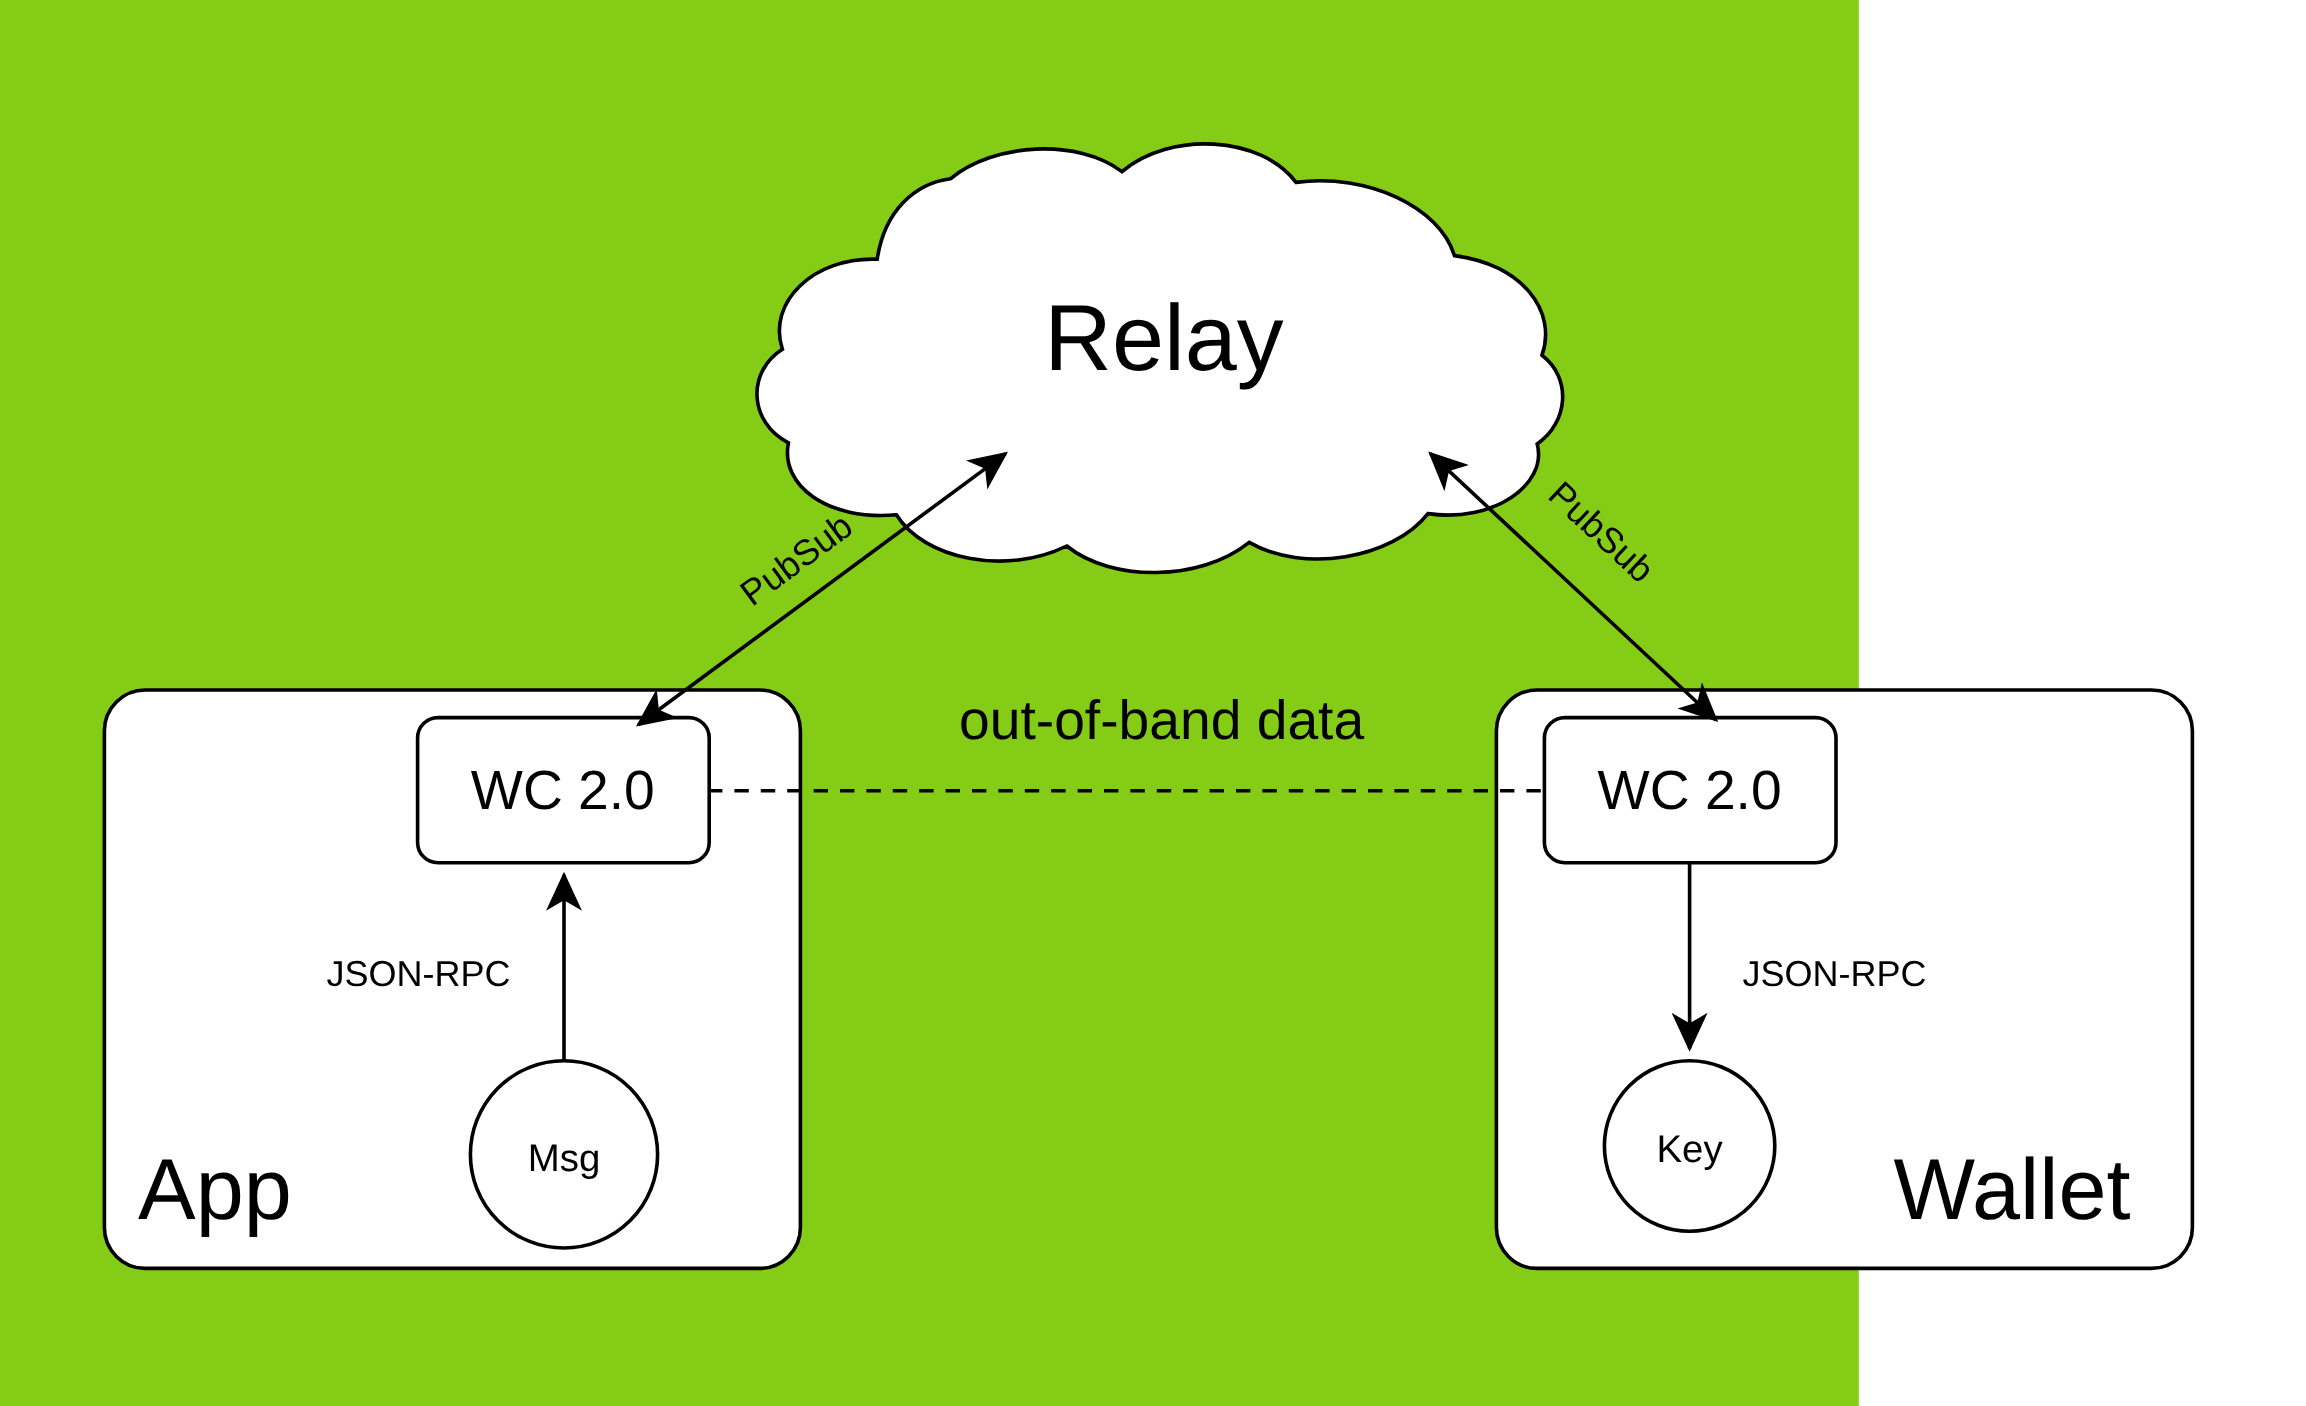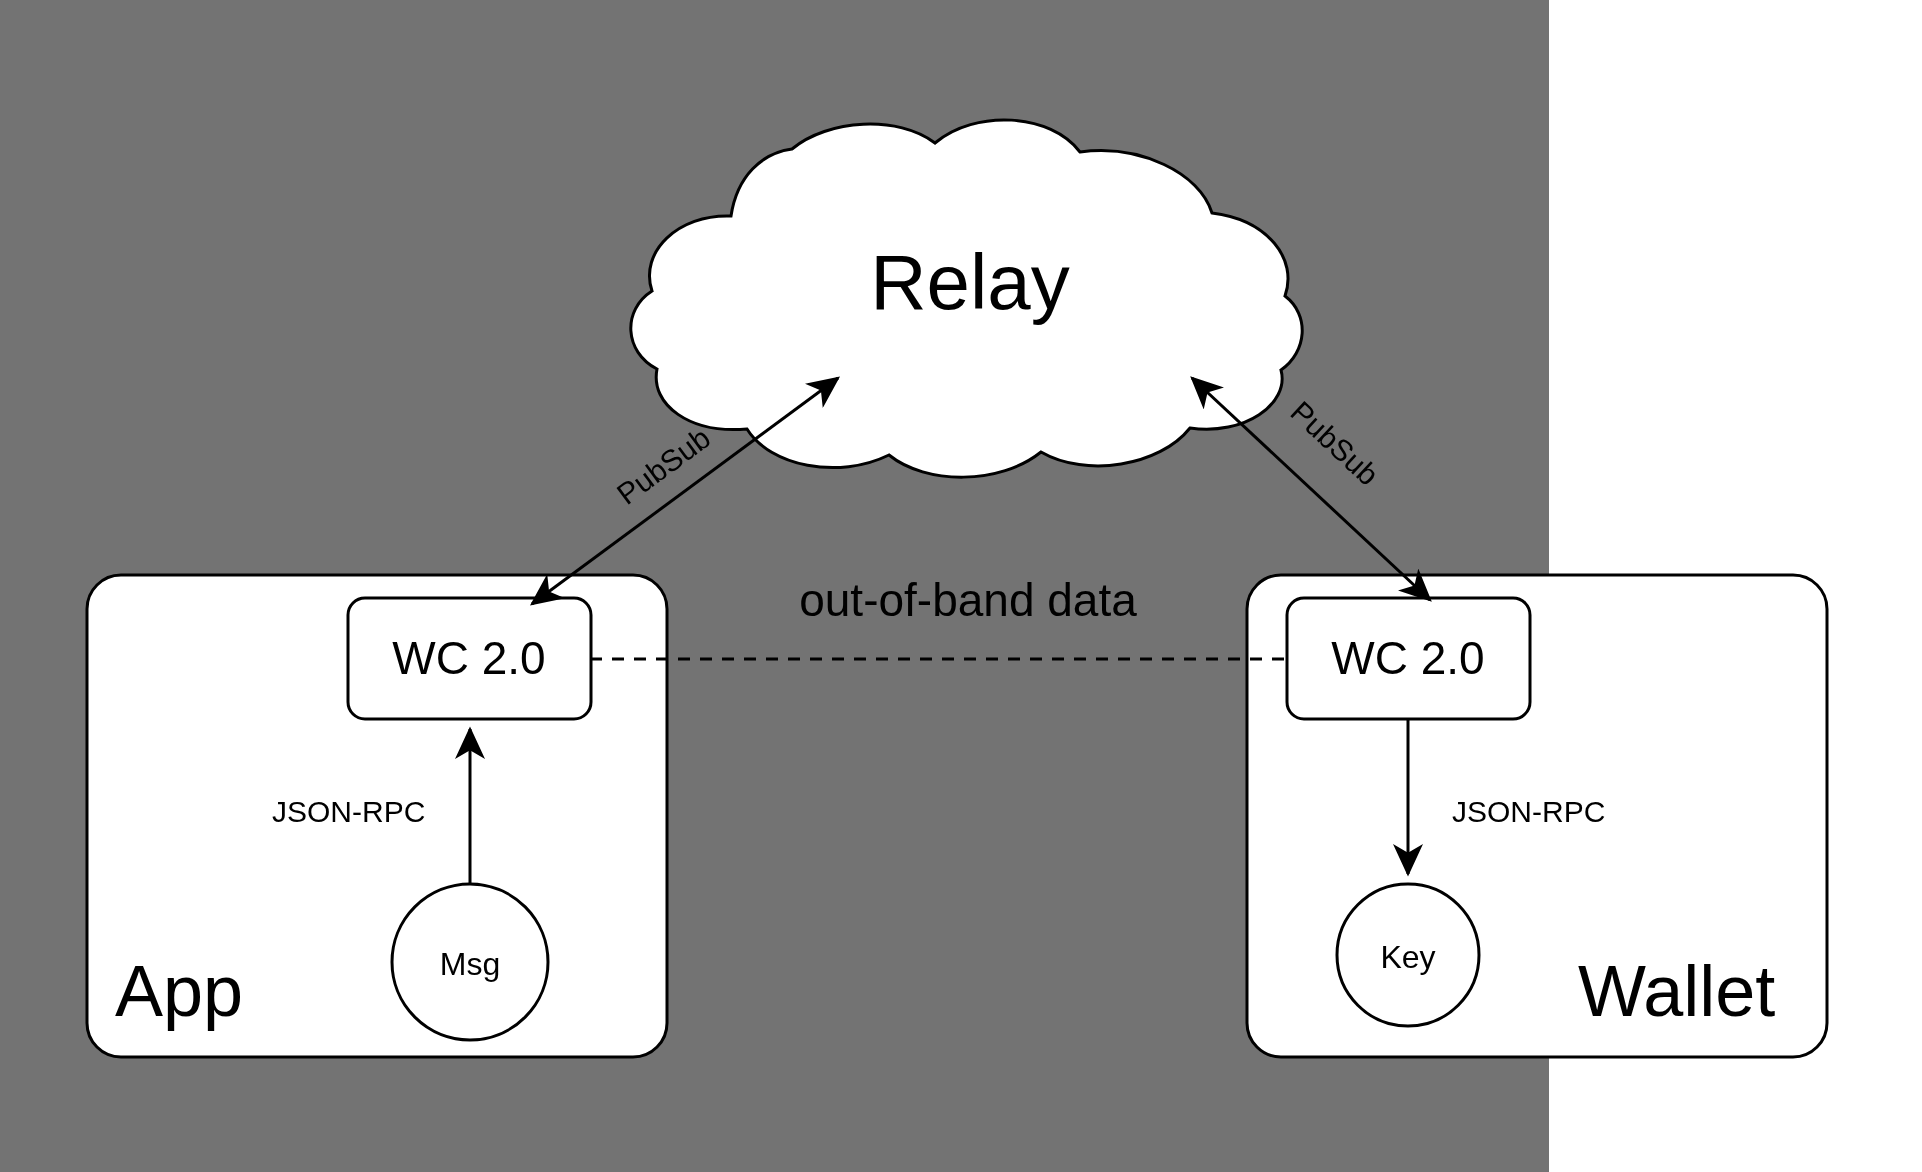--- a/index.html
+++ b/index.html
@@ -10,21 +10,21 @@
   body {
     width: 1922px;
     height: 1172px;
     font-family: "Liberation Sans", sans-serif;
     overflow: hidden;
   }
   #diagram-root {
     position: relative;
     width: 1549px;
     height: 1172px;
-    background: #737373;
+    background: #84cc16;
   }
   svg.canvas {
     display: block;
     width: 1922px;
     height: 1172px;
   }
   .shape-fill {
     fill: #ffffff;
     stroke: #000000;
     stroke-width: 3;

